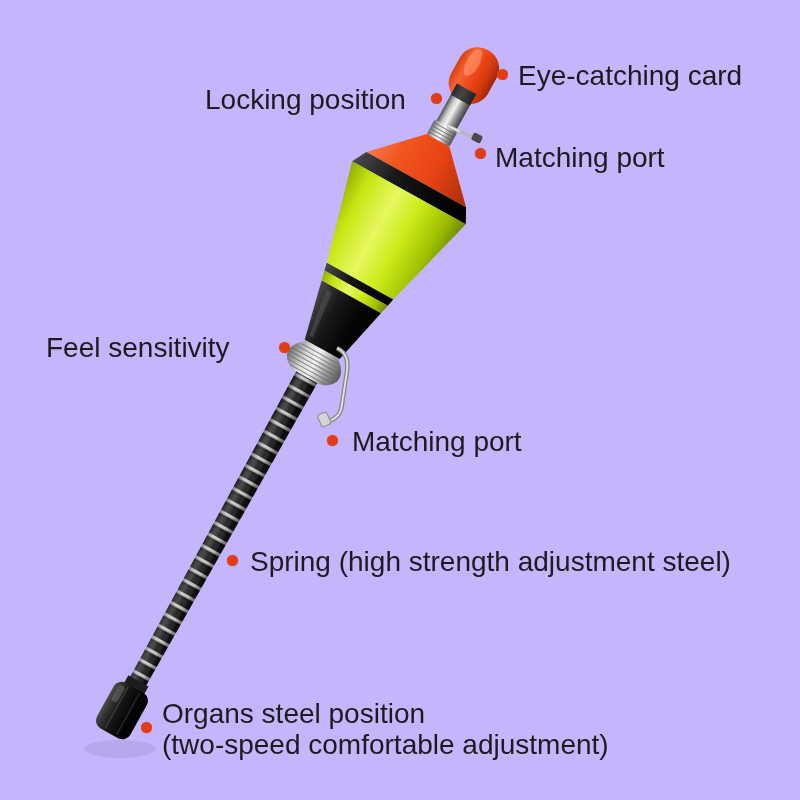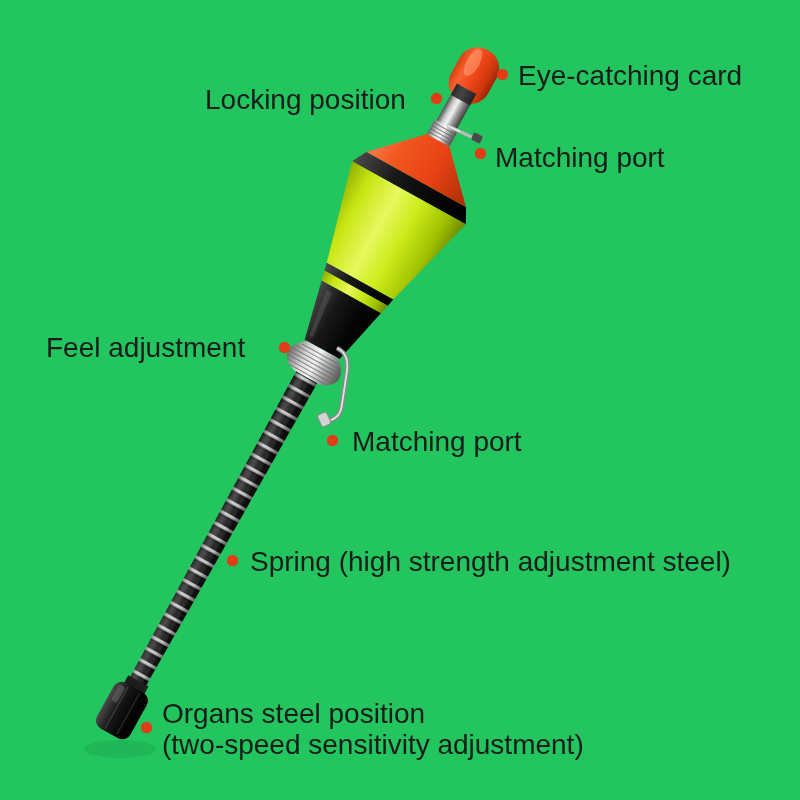--- a/index.html
+++ b/index.html
@@ -1,17 +1,17 @@
 <!DOCTYPE html>
 <html style="--dot-color: #e23c17; --text-color: #1c1c1c;"><head>
 <meta charset="utf-8">
 <style>
   html,body{margin:0;padding:0;background:#fff;}
   .canvas{
-    position:relative;width:800px;height:800px;background:#22c55e;overflow:hidden;
+    position:relative;width:800px;height:800px;background:#c4b5fd;overflow:hidden;
     font-family:"Liberation Sans",sans-serif;
   }
   .canvas svg{position:absolute;left:0;top:0;}
   .label{
     position:absolute;font-size:28px;line-height:31px;color:var(--text-color,#1c1c1c);
     white-space:nowrap;
   }
   .dot{
     position:absolute;width:11px;height:11px;border-radius:50%;
     background:var(--dot-color,#e8391d);
@@ -145,21 +145,21 @@
   <span class="dot" style="left:497px;top:69px"></span>
   <span class="dot" style="left:475px;top:148px"></span>
   <span class="dot" style="left:279px;top:342px"></span>
   <span class="dot" style="left:327px;top:435px"></span>
   <span class="dot" style="left:227px;top:555px"></span>
   <span class="dot" style="left:141px;top:722px"></span>
 
   <div class="label" style="left:205px;top:84px">Locking position</div>
   <div class="label" style="left:518px;top:60px">Eye-catching card</div>
   <div class="label" style="left:495px;top:142px">Matching port</div>
-  <div class="label" style="left:46px;top:332px">Feel adjustment</div>
+  <div class="label" style="left:46px;top:332px">Feel sensitivity</div>
   <div class="label" style="left:352px;top:426px">Matching port</div>
   <div class="label" style="left:250px;top:546px">Spring (high strength adjustment steel)</div>
   <div class="label" style="left:162px;top:698px">
     <div>Organs steel position</div>
-    <div>(two-speed sensitivity adjustment)</div>
+    <div>(two-speed comfortable adjustment)</div>
   </div>
 
 </div>
 
 </body></html>

